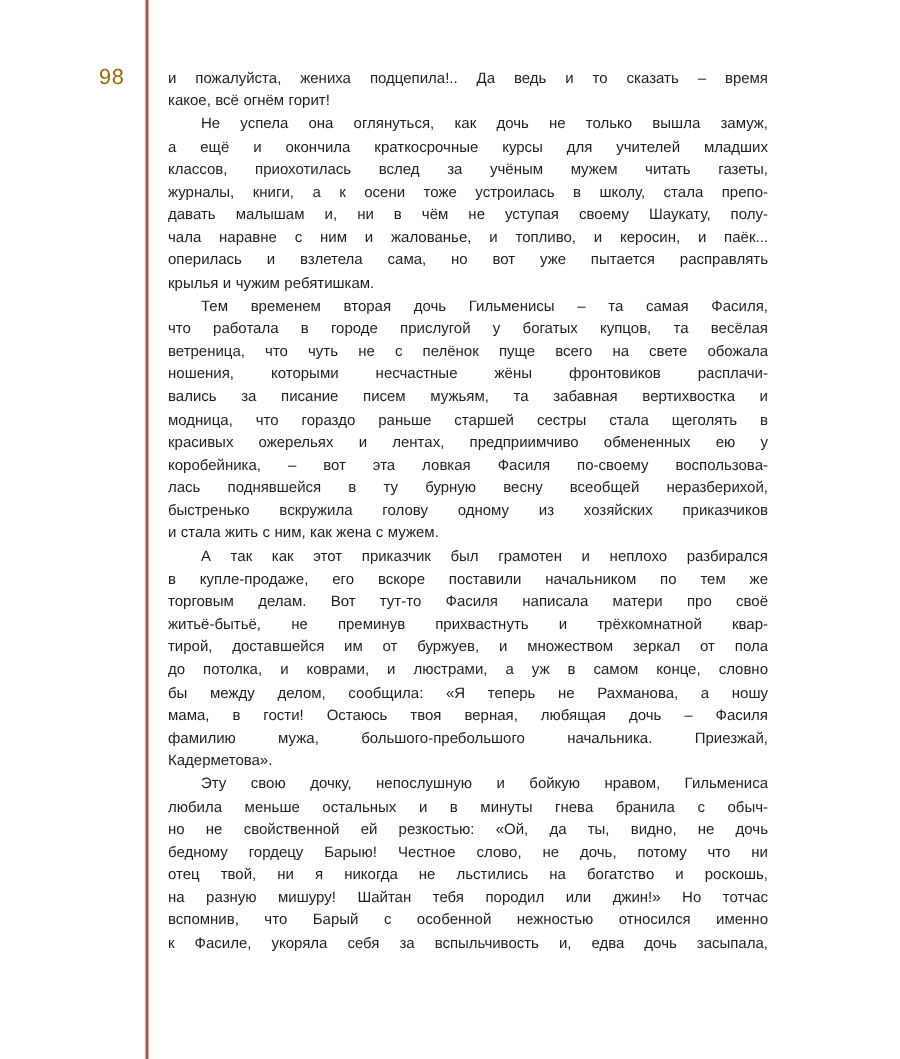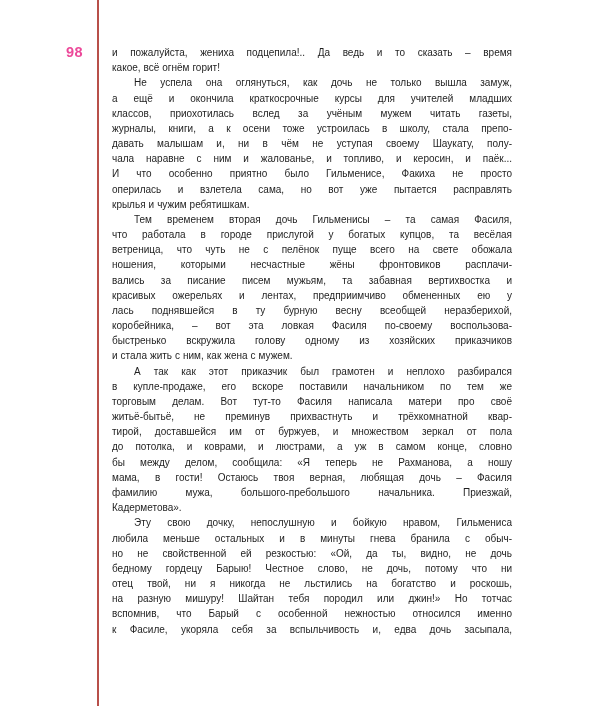--- a/index.html
+++ b/index.html
@@ -25,23 +25,22 @@
     height: 706px;
     background: #b8504a; 
   }
   .page-number {
     position: absolute;
     left: 66px;
     top: 45px;
     width: 26px;
     font-size: 14.5px;
     line-height: 15.2px;
-    color: #ec4899;
+    color: #a16207;
     letter-spacing: 0.5px;
-    font-weight: bold;
   }
   .text-block {
     position: absolute;
     left: 112px;
     top: 45px;
     width: 400px;
     color: #1e1e1e;
     font-size: 10px;
     line-height: 15.17px;
   }
@@ -66,31 +65,31 @@
   <div class="page-number">98</div>
   <div class="text-block" style="color: rgb(30, 30, 30);">
       <div class="line">и пожалуйста, жениха подцепила!.. Да ведь и то сказать – время</div>
       <div class="line lastline">какое, всё огнём горит!</div>
       <div class="line indent">Не успела она оглянуться, как дочь не только вышла замуж,</div>
       <div class="line">а ещё и окончила краткосрочные курсы для учителей младших</div>
       <div class="line">классов, приохотилась вслед за учёным мужем читать газеты,</div>
       <div class="line">журналы, книги, а к осени тоже устроилась в школу, стала препо-</div>
       <div class="line">давать малышам и, ни в чём не уступая своему Шаукату, полу-</div>
       <div class="line">чала наравне с ним и жалованье, и топливо, и керосин, и паёк...</div>
-      <div class="line">И что особенно приятно было Гильменисе, Факиха не просто</div>
       <div class="line">оперилась и взлетела сама, но вот уже пытается расправлять</div>
       <div class="line lastline">крылья и чужим ребятишкам.</div>
       <div class="line indent">Тем временем вторая дочь Гильменисы – та самая Фасиля,</div>
       <div class="line">что работала в городе прислугой у богатых купцов, та весёлая</div>
       <div class="line">ветреница, что чуть не с пелёнок пуще всего на свете обожала</div>
       <div class="line">ношения, которыми несчастные жёны фронтовиков расплачи-</div>
       <div class="line">вались за писание писем мужьям, та забавная вертихвостка и</div>
+      <div class="line">модница, что гораздо раньше старшей сестры стала щеголять в</div>
       <div class="line">красивых ожерельях и лентах, предприимчиво обмененных ею у</div>
+      <div class="line">коробейника, – вот эта ловкая Фасиля по-своему воспользова-</div>
       <div class="line">лась поднявшейся в ту бурную весну всеобщей неразберихой,</div>
-      <div class="line">коробейника, – вот эта ловкая Фасиля по-своему воспользова-</div>
       <div class="line">быстренько вскружила голову одному из хозяйских приказчиков</div>
       <div class="line lastline">и стала жить с ним, как жена с мужем.</div>
       <div class="line indent">А так как этот приказчик был грамотен и неплохо разбирался</div>
       <div class="line">в купле-продаже, его вскоре поставили начальником по тем же</div>
       <div class="line">торговым делам. Вот тут-то Фасиля написала матери про своё</div>
       <div class="line">житьё-бытьё, не преминув прихвастнуть и трёхкомнатной квар-</div>
       <div class="line">тирой, доставшейся им от буржуев, и множеством зеркал от пола</div>
       <div class="line">до потолка, и коврами, и люстрами, а уж в самом конце, словно</div>
       <div class="line">бы между делом, сообщила: «Я теперь не Рахманова, а ношу</div>
       <div class="line">мама, в гости! Остаюсь твоя верная, любящая дочь – Фасиля</div>

